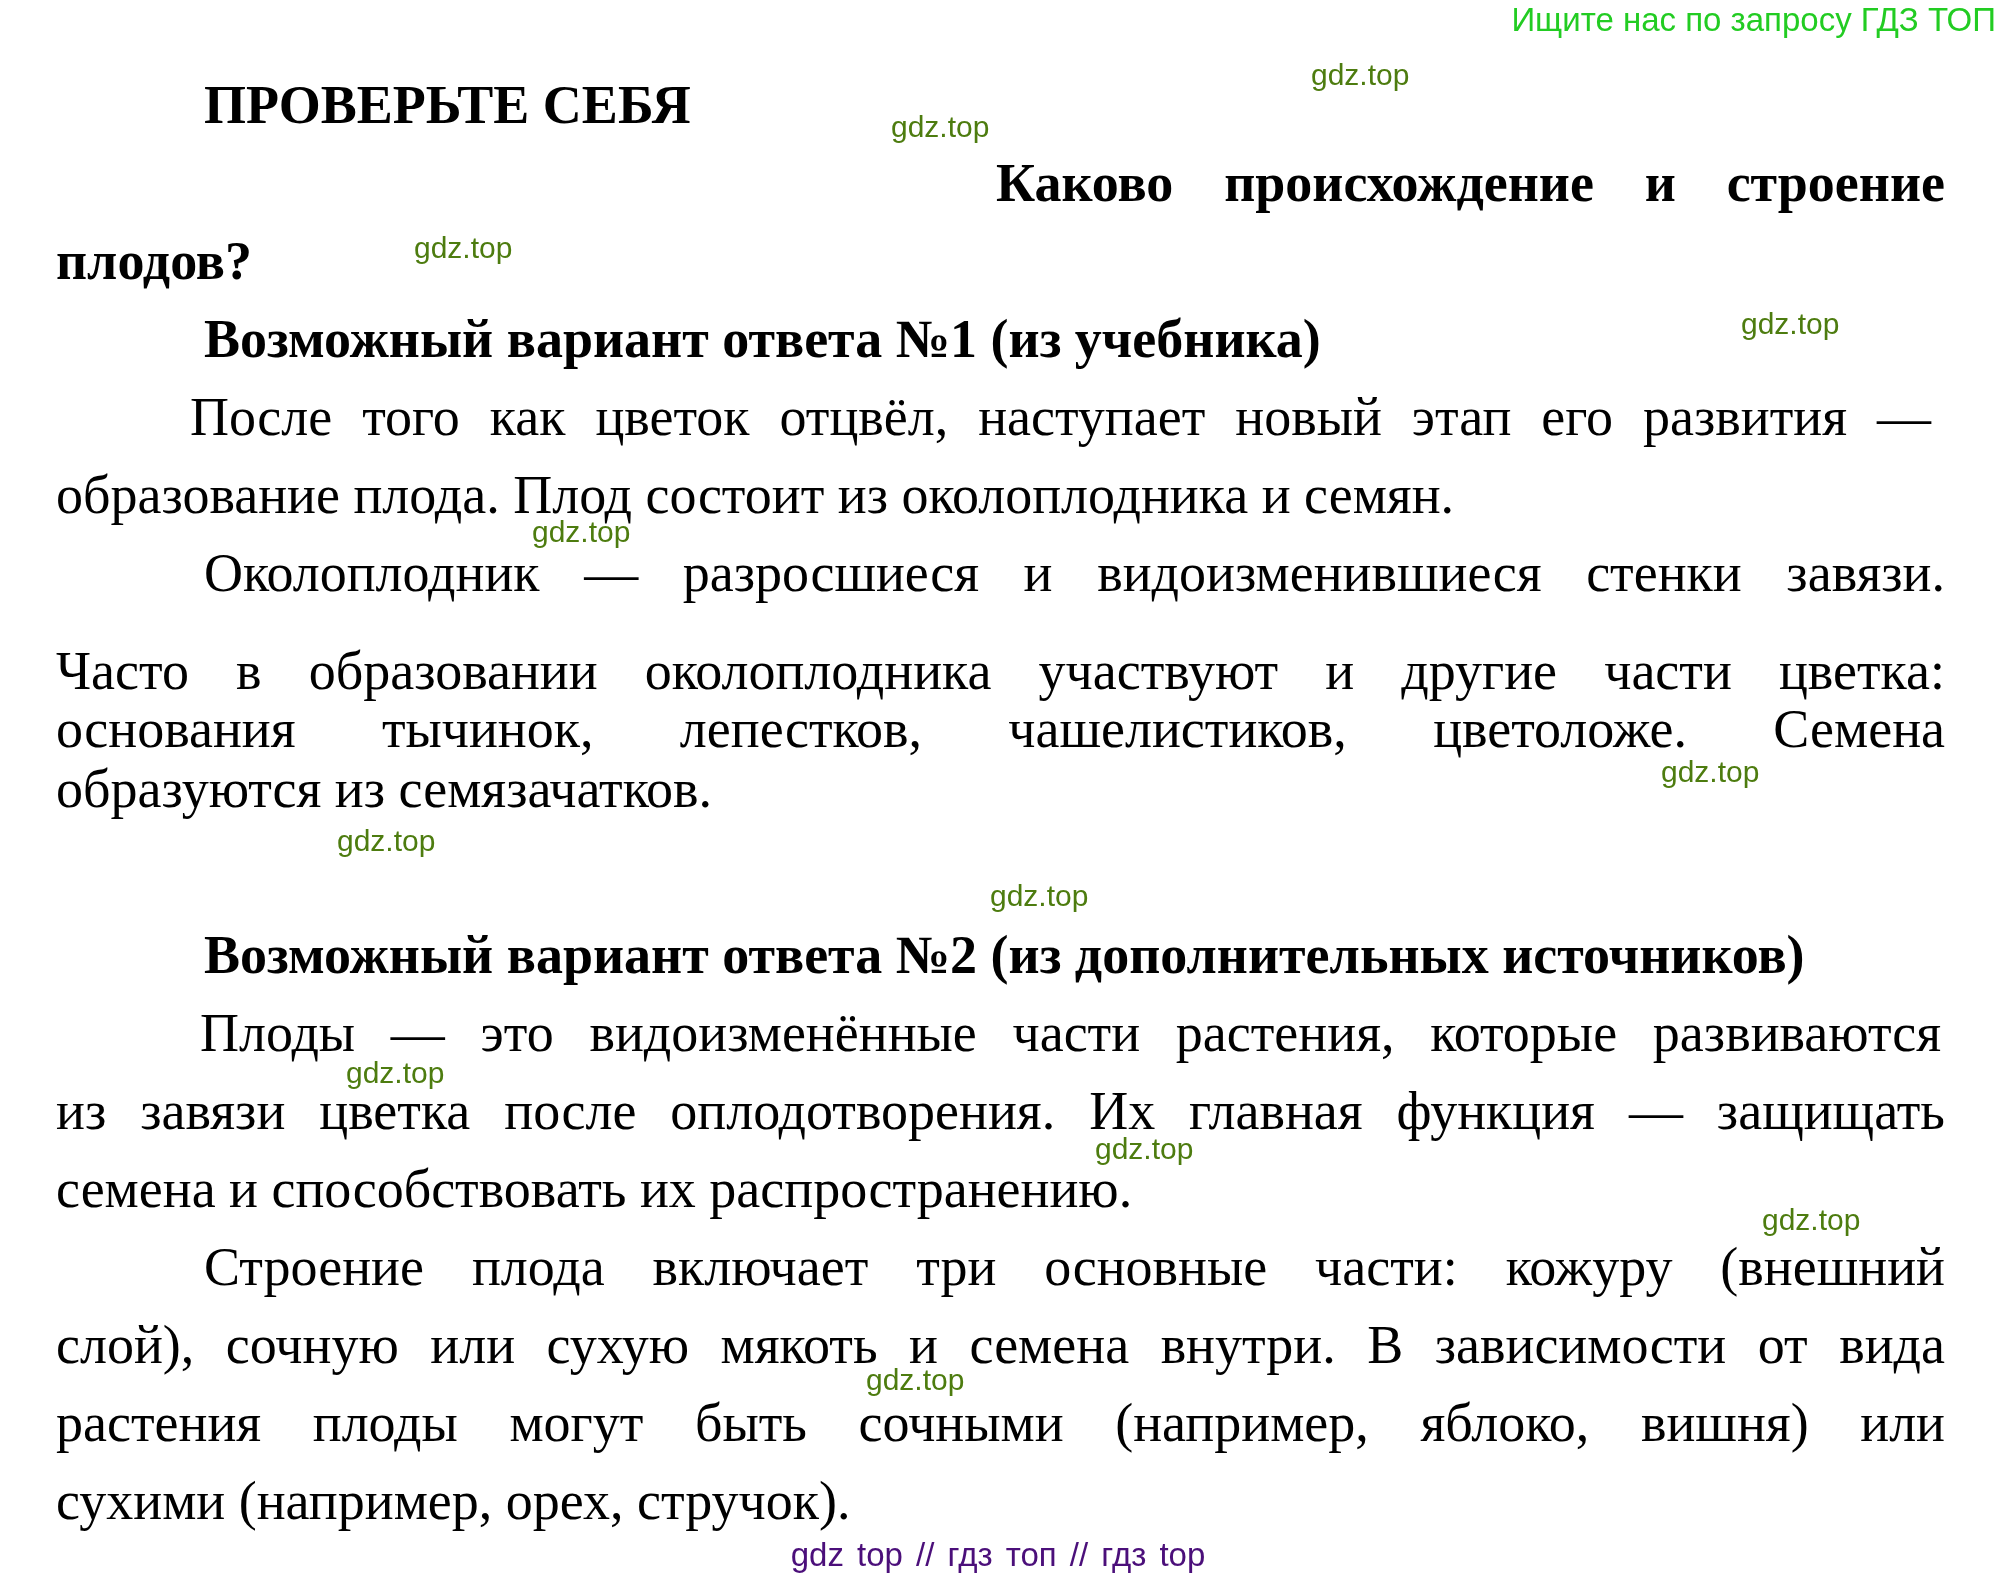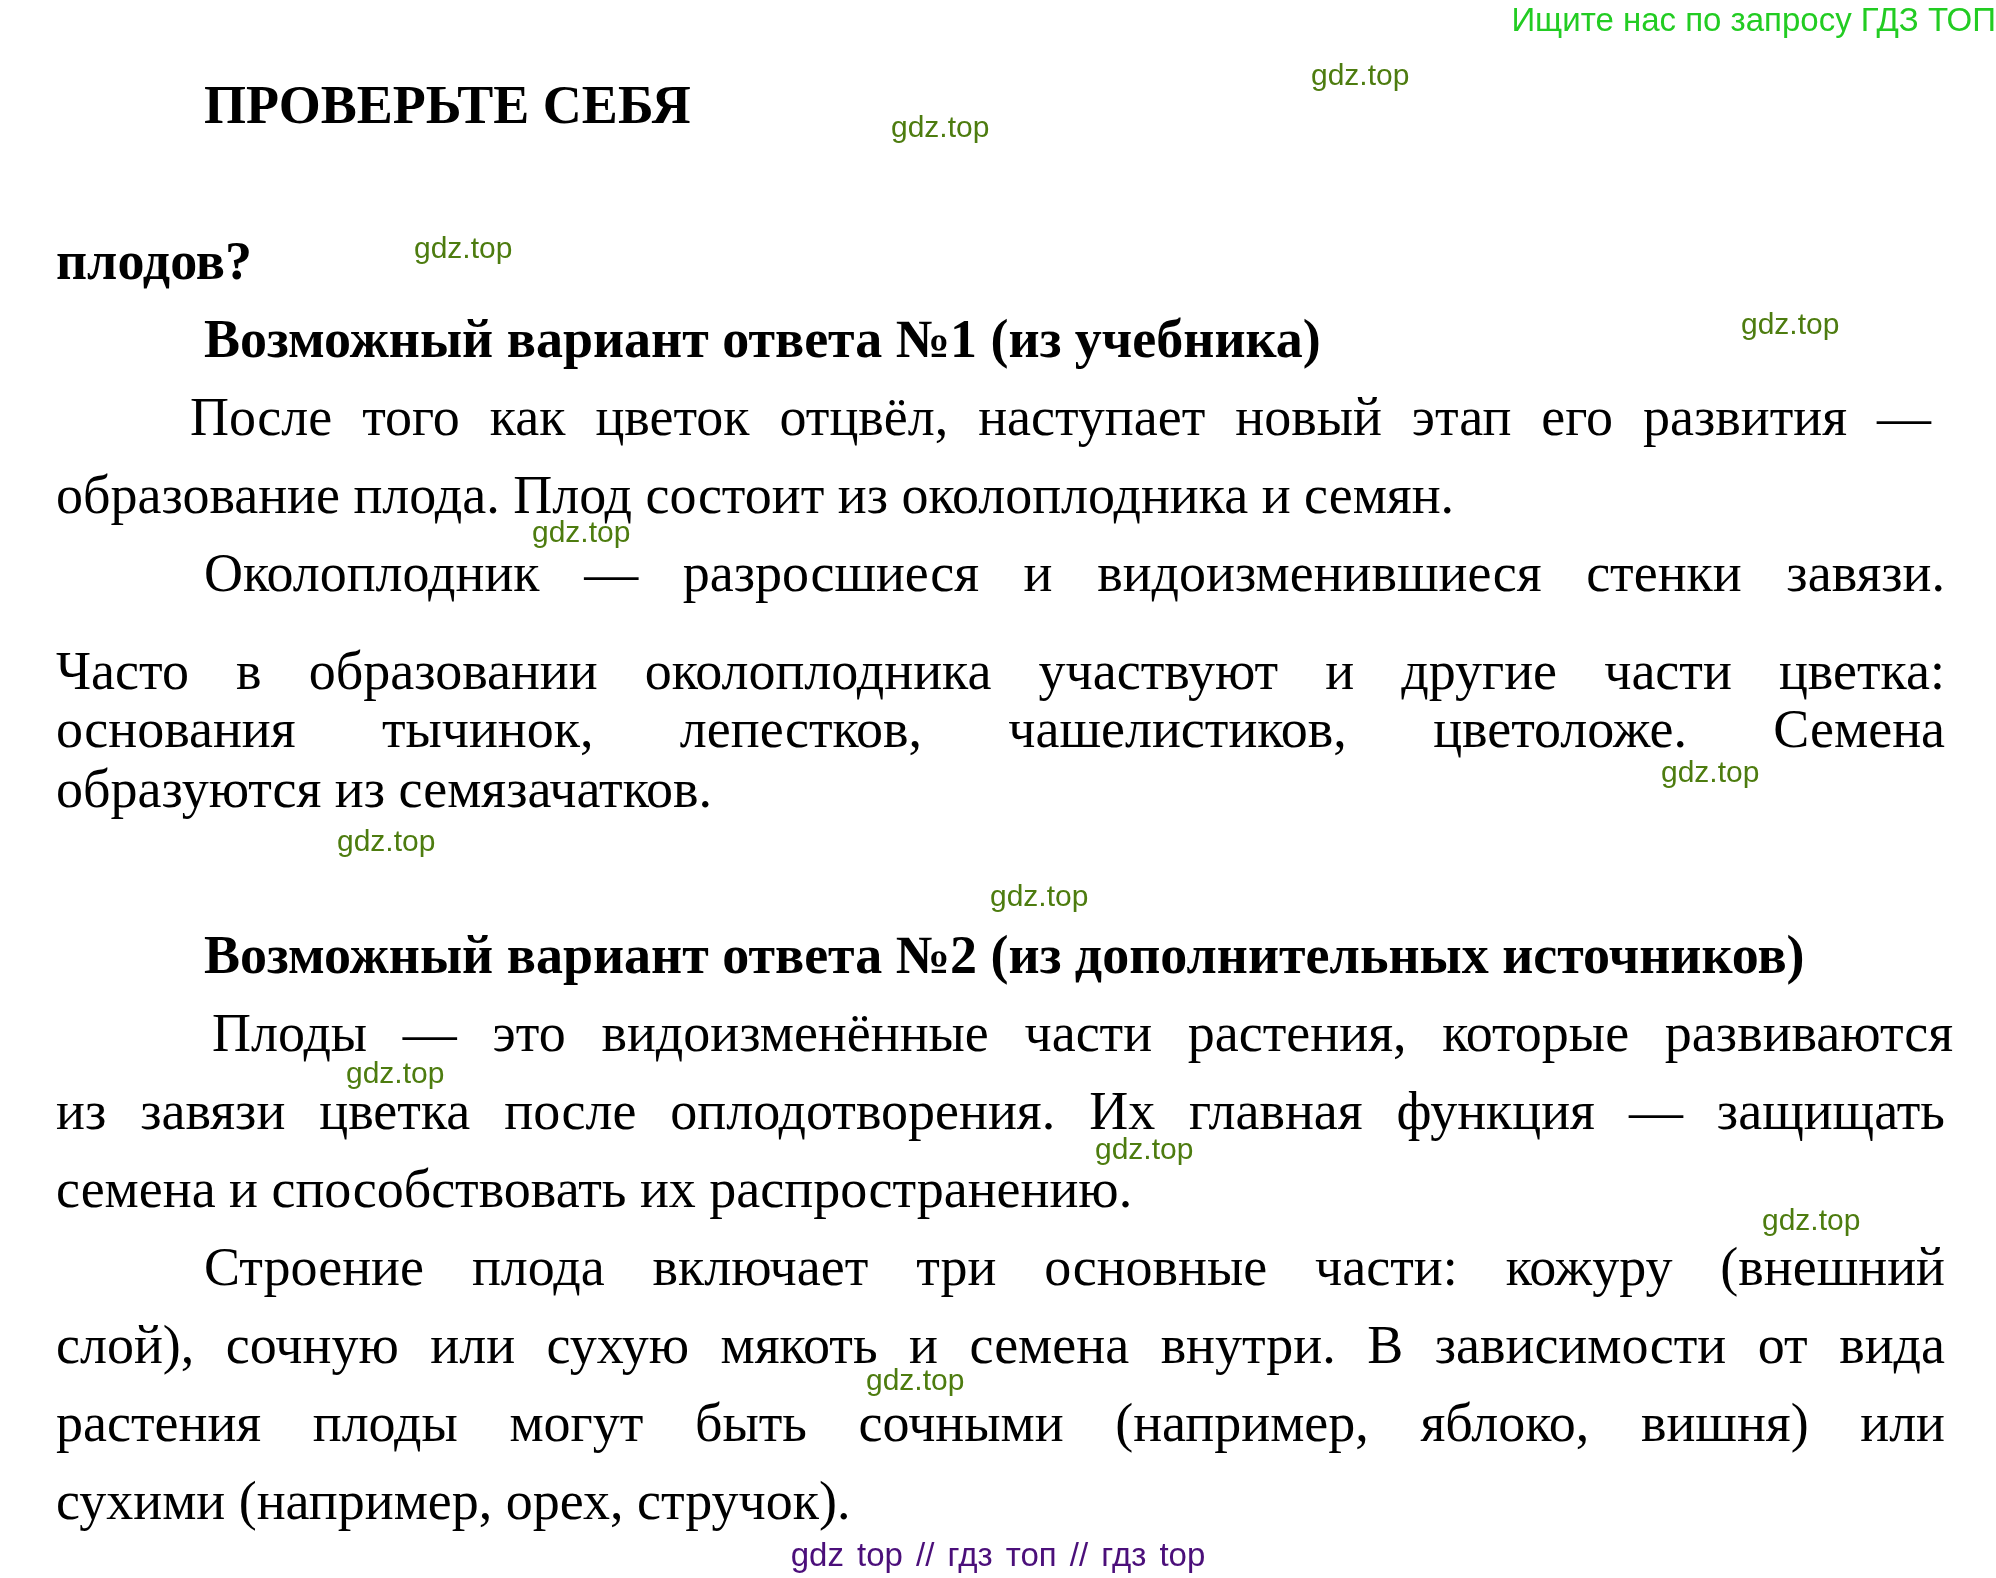--- a/index.html
+++ b/index.html
@@ -14,33 +14,34 @@
 </style>
 </head>
 <body>
 
 <div class="top-banner">Ищите нас по запросу ГДЗ ТОП</div>
 
 <div class="doc">
   <div class="line bold" style="top:10px;left:148px;">ПРОВЕРЬТЕ СЕБЯ</div>
 
   <div class="line bold" style="top:88px;left:148px;width:1741px;">
+    <span style="position:absolute;left:792px;right:0;text-align:justify;text-align-last:justify;">Каково происхождение и строение</span>
   </div>
   <div class="line bold" style="top:166px;">плодов?</div>
 
   <div class="line bold" style="top:244px;left:148px;">Возможный вариант ответа №1 (из учебника)</div>
   <div class="line just" style="top:322px;left:134px;width:1741px;">После того как цветок отцвёл, наступает новый этап его развития —</div>
   <div class="line" style="top:400px;">образование плода. Плод состоит из околоплодника и семян.</div>
   <div class="line just" style="top:478px;left:148px;width:1741px;">Околоплодник — разросшиеся и видоизменившиеся стенки завязи.</div>
   <div class="line just" style="top:556px;margin-top:20px;">Часто в образовании околоплодника участвуют и другие части цветка:</div>
   <div class="line just" style="top:634px;">основания тычинок, лепестков, чашелистиков, цветоложе. Семена</div>
   <div class="line" style="top:694px;">образуются из семязачатков.</div>
 
   <div class="line bold" style="top:860px;left:148px;">Возможный вариант ответа №2 (из дополнительных источников)</div>
-  <div class="line just" style="top:938px;left:156px;width:1741px;">Плоды — это видоизменённые части растения, которые развиваются</div>
+  <div class="line just" style="top:938px;left:144px;width:1741px;">Плоды — это видоизменённые части растения, которые развиваются</div>
   <div class="line just" style="top:1016px;">из завязи цветка после оплодотворения. Их главная функция — защищать</div>
   <div class="line" style="top:1094px;">семена и способствовать их распространению.</div>
   <div class="line just" style="top:1172px;left:148px;width:1741px;">Строение плода включает три основные части: кожуру (внешний</div>
   <div class="line just" style="top:1250px;">слой), сочную или сухую мякоть и семена внутри. В зависимости от вида</div>
   <div class="line just" style="top:1328px;">растения плоды могут быть сочными (например, яблоко, вишня) или</div>
   <div class="line" style="top:1406px;">сухими (например, орех, стручок).</div>
 </div>
 
 <div class="wm" style="left:1311px;top:58px;">gdz.top</div>
 <div class="wm" style="left:891px;top:110px;">gdz.top</div>

